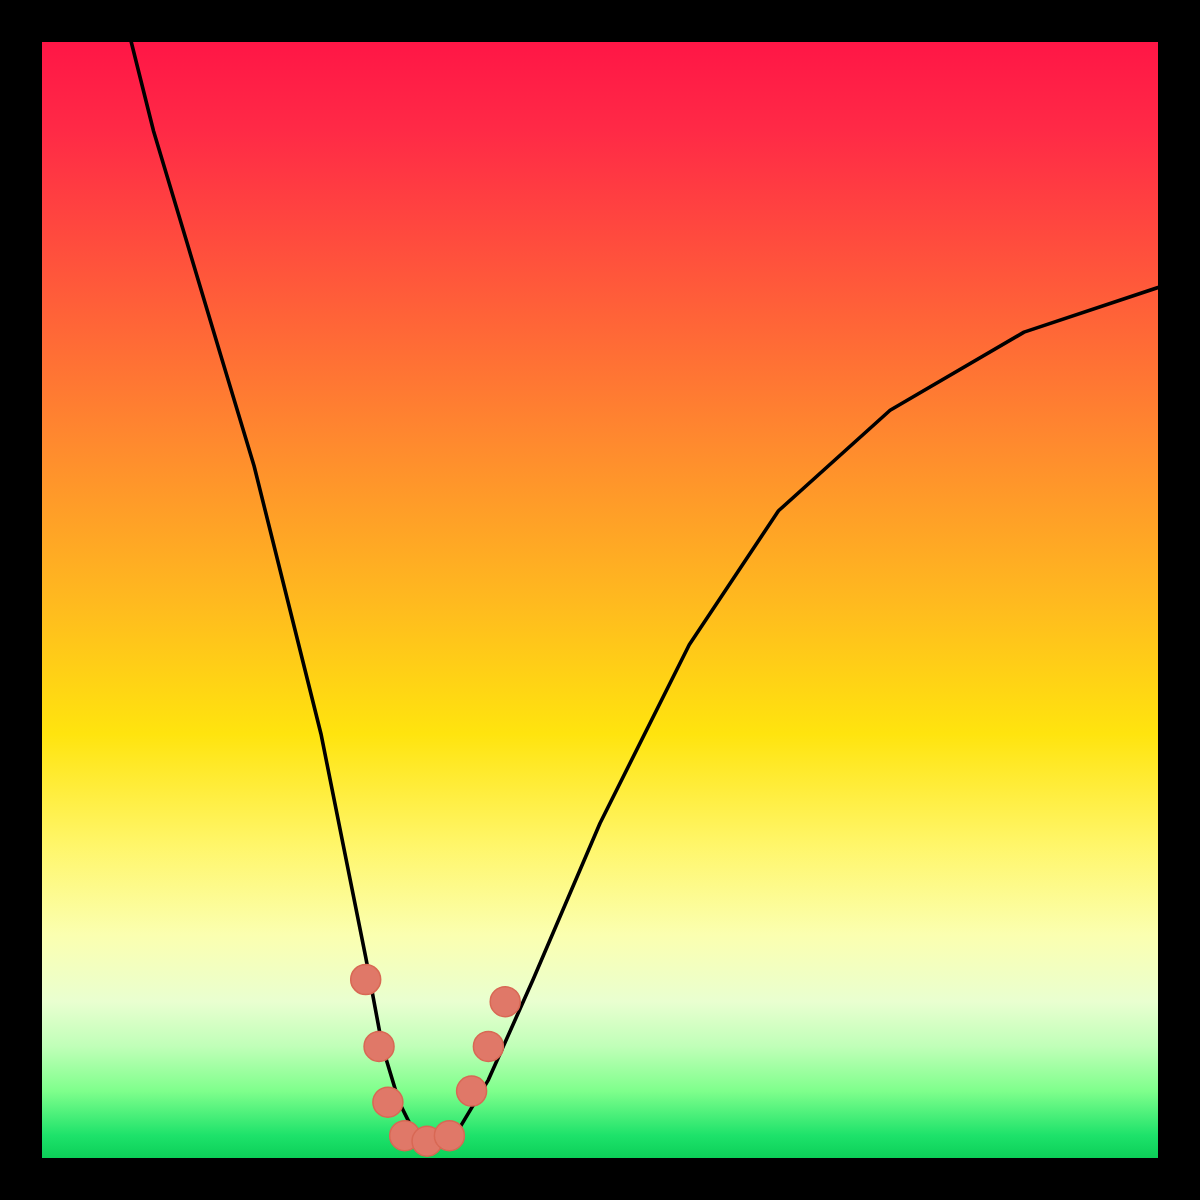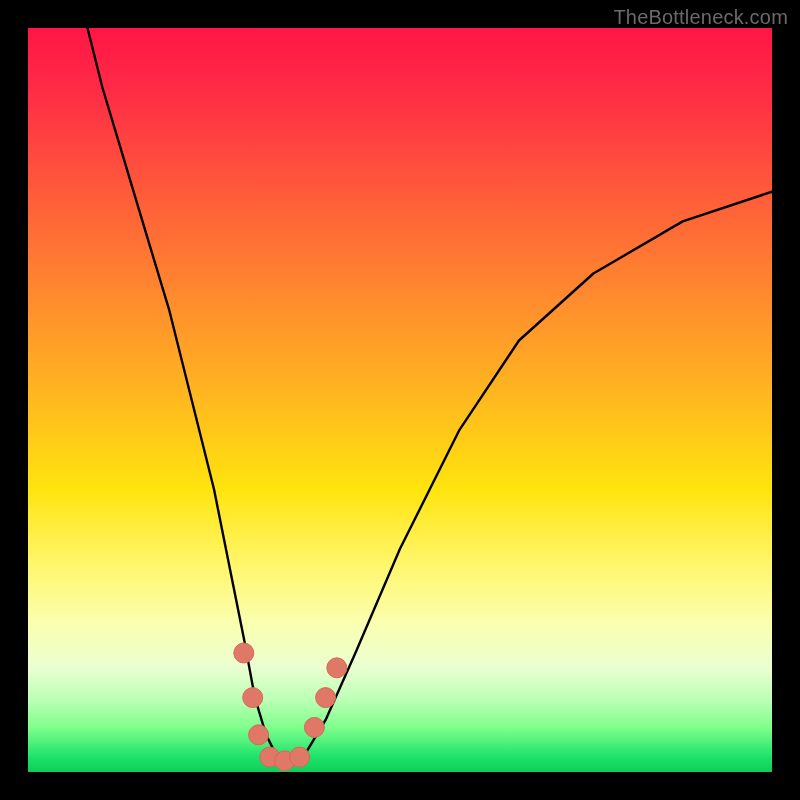--- a/index.html
+++ b/index.html
@@ -73,14 +73,13 @@
           <circle cx="230.6" cy="706.8" r="10" fill="#e07868" stroke="#d86854" stroke-width="1"></circle>
           <circle cx="241.8" cy="729.1" r="10" fill="#e07868" stroke="#d86854" stroke-width="1"></circle>
           <circle cx="256.7" cy="732.8" r="10" fill="#e07868" stroke="#d86854" stroke-width="1"></circle>
           <circle cx="271.6" cy="729.1" r="10" fill="#e07868" stroke="#d86854" stroke-width="1"></circle>
           <circle cx="286.4" cy="699.4" r="10" fill="#e07868" stroke="#d86854" stroke-width="1"></circle>
           <circle cx="297.6" cy="669.6" r="10" fill="#e07868" stroke="#d86854" stroke-width="1"></circle>
           <circle cx="308.8" cy="639.8" r="10" fill="#e07868" stroke="#d86854" stroke-width="1"></circle>
         </g>
     </svg>
   </div>
-  <div class="watermark">TheBottleneck.com</div>
 </div>
 
 </body></html>

